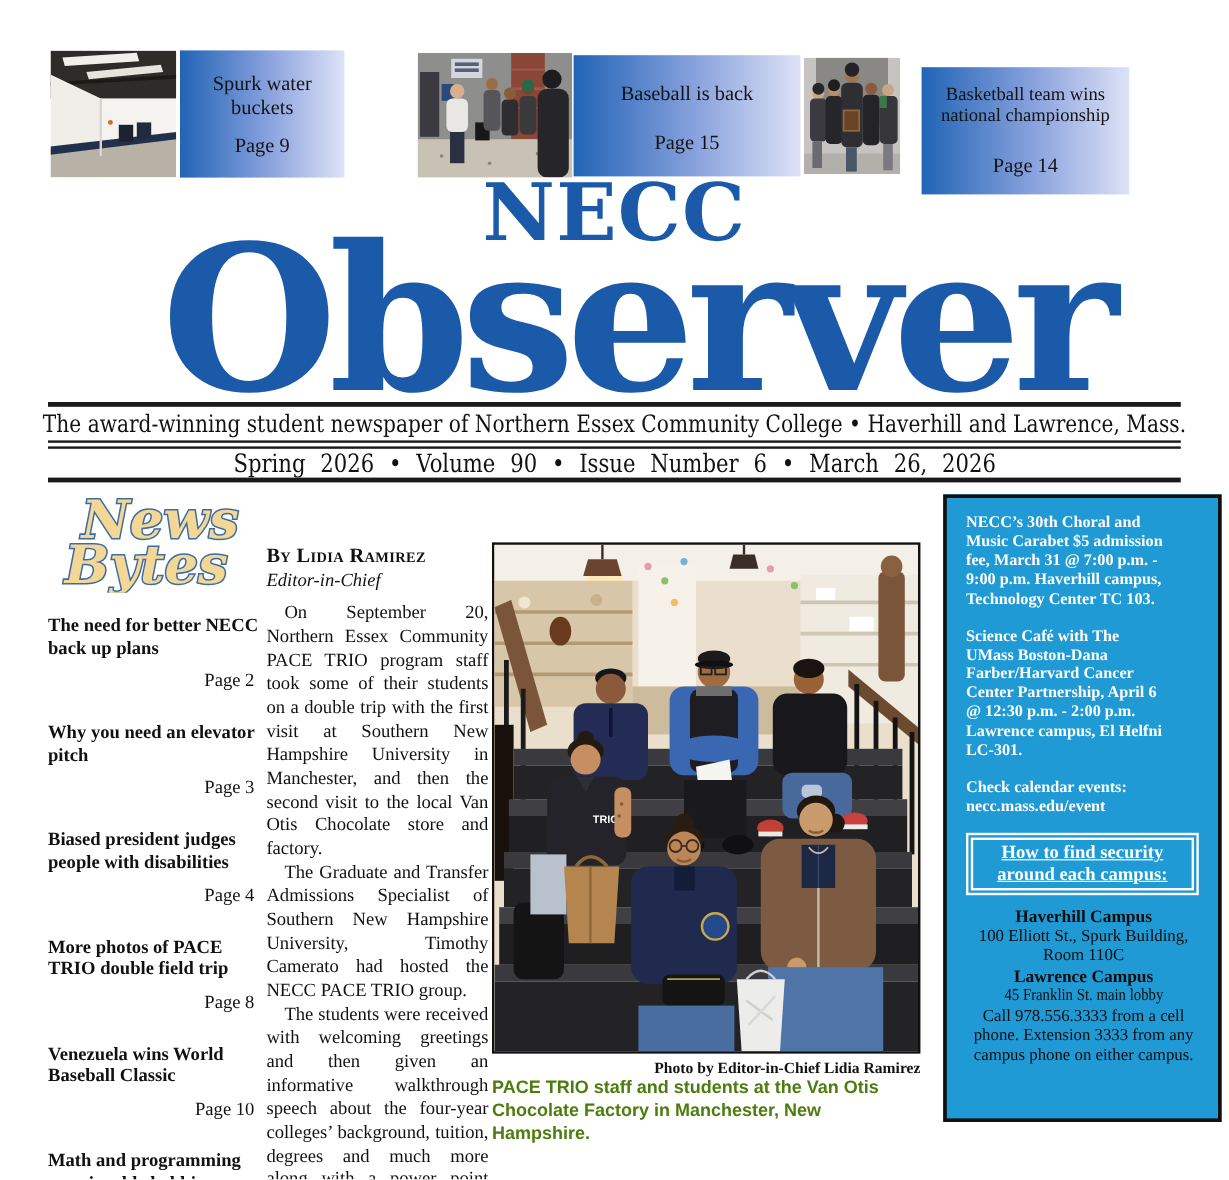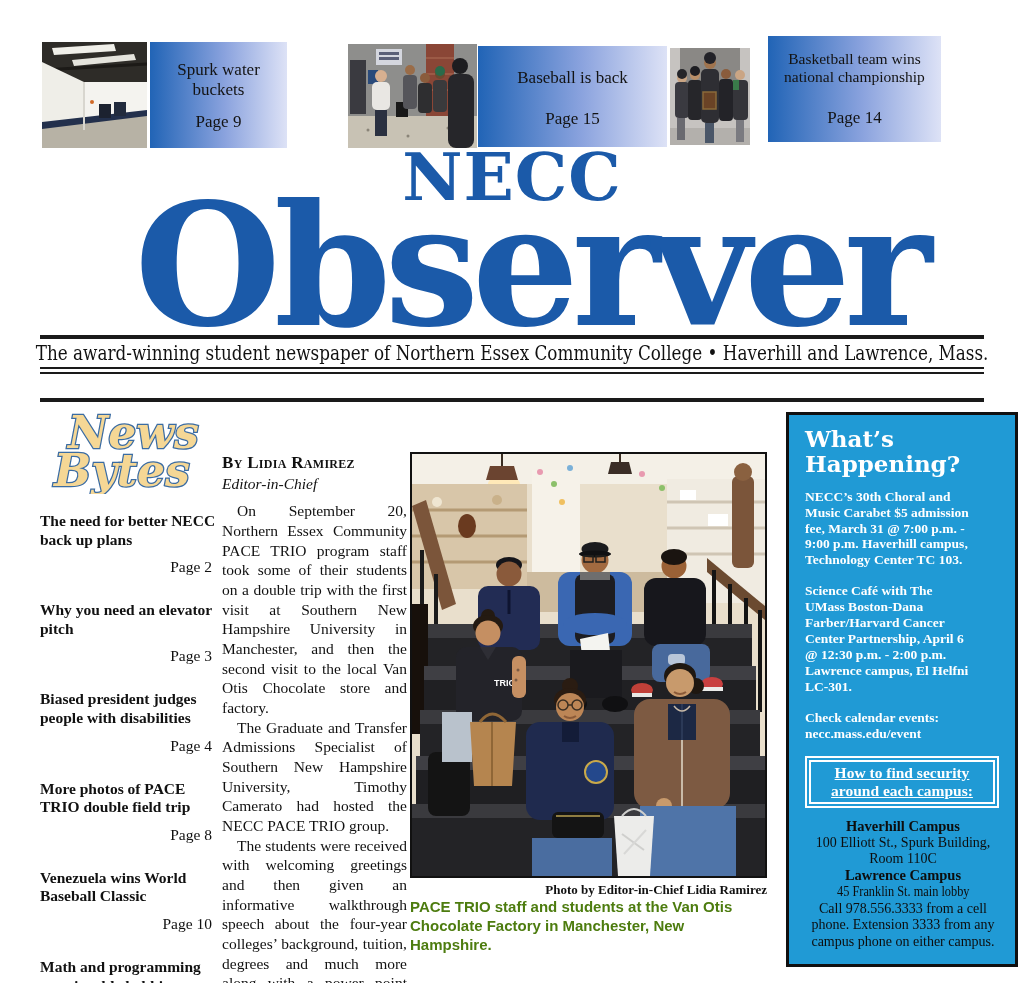--- a/index.html
+++ b/index.html
@@ -147,36 +147,39 @@
       <circle cx="56" cy="26" r="5" fill="#8a5c3c"></circle>
         <rect x="49" y="31" width="14" height="42" rx="4" fill="#232328"></rect>
       <circle cx="70" cy="27" r="5" fill="#caa584"></circle>
         <rect x="63" y="32" width="15" height="40" rx="4" fill="#35353a"></rect>
       <rect x="63" y="32" width="6" height="10" fill="#3a7a4a"></rect>
       <rect x="7" y="70" width="8" height="22" fill="#6a6a70"></rect>
         <rect x="35" y="75" width="9" height="20" fill="#4a5668"></rect>
         <rect x="66" y="72" width="8" height="22" fill="#7a7a80"></rect>
     </svg>
   </div>
-  <div class="teaser-box" id="teaser-box-3" style="left:768px;top:36px;width:173px;height:106px;padding:14px 0 12px 0;box-sizing:border-box;">
+  <div class="teaser-box" id="teaser-box-3" style="left:768px;top:56px;width:173px;height:106px;padding:14px 0 12px 0;box-sizing:border-box;">
     <span class="teaser-label">Basketball team wins national championship</span>
     <span class="teaser-page">Page 14</span>
   </div>
 
   <div class="masthead">
     <div class="masthead-top">NECC</div>
     <div class="masthead-main">Observer</div>
   </div>
 
   <div class="rule" style="top:335px;height:4px;"></div>
   <div class="centerline" style="top:339px;height:28px;">
     <span class="tagline condensed">The award-winning student newspaper of Northern Essex Community College • Haverhill and Lawrence, Mass.</span>
   </div>
   <div class="rule" style="top:367px;height:2px;"></div>
   <div class="rule" style="top:372px;height:2px;"></div>
+  <div class="centerline" style="top:374px;height:24px;">
+    <span class="dateline condensed">Spring 2026  •  Volume 90  •  Issue Number 6  •  March 26, 2026</span>
+  </div>
   <div class="rule" style="top:398px;height:4px;"></div>
 
   <div class="newsbytes">
     <svg width="172" height="88" viewBox="0 0 172 88">
       <text x="28" y="42" font-family="DejaVu Serif, serif" font-size="44" font-weight="bold" font-style="italic" fill="#f5d795" stroke="#3b6ca3" stroke-width="2.5" paint-order="stroke">News</text>
       <text x="14" y="80" font-family="DejaVu Serif, serif" font-size="44" font-weight="bold" font-style="italic" fill="#f5d795" stroke="#3b6ca3" stroke-width="2.5" paint-order="stroke">Bytes</text>
     </svg>
     <div class="nb-items">
       <div class="nb-item">
         <div class="nb-title">The need for better NECC back up plans</div>
@@ -336,21 +339,20 @@
       <polygon points="202,362 242,362 238,422 206,422" fill="#ececea"></polygon>
       <path d="M210,362 Q222,348 234,362" fill="none" stroke="#cfcfcd" stroke-width="2"></path>
       <line x1="210" y1="380" x2="232" y2="396" stroke="#cfcfcd" stroke-width="2"></line>
       <line x1="234" y1="376" x2="212" y2="400" stroke="#d8d8d6" stroke-width="2"></line>
     </svg>
   </div>
   <div class="photo-credit">Photo by Editor-in-Chief Lidia Ramirez</div>
   <div class="photo-caption">PACE TRIO staff and students at the Van Otis Chocolate Factory in Manchester, New Hampshire.</div>
 
   <div class="sidebar">
-    <div class="sidebar-title">What’s Happening?</div>
     <div class="sidebar-event">NECC’s 30th Choral and Music Carabet $5 admission fee, March 31 @ 7:00 p.m. - 9:00 p.m. Haverhill campus, Technology Center TC 103.</div>
     <div class="sidebar-event">Science Café with The UMass Boston-Dana Farber/Harvard Cancer Center Partnership, April 6 @ 12:30 p.m. - 2:00 p.m. Lawrence campus, El Helfni LC-301.</div>
     <div class="sidebar-cal">
       <div>Check calendar events:</div>
       <div>necc.mass.edu/event</div>
     </div>
     <div class="security-box-outer">
       <div class="security-box-inner">
         <span>How to find security around each campus:</span>
       </div>

